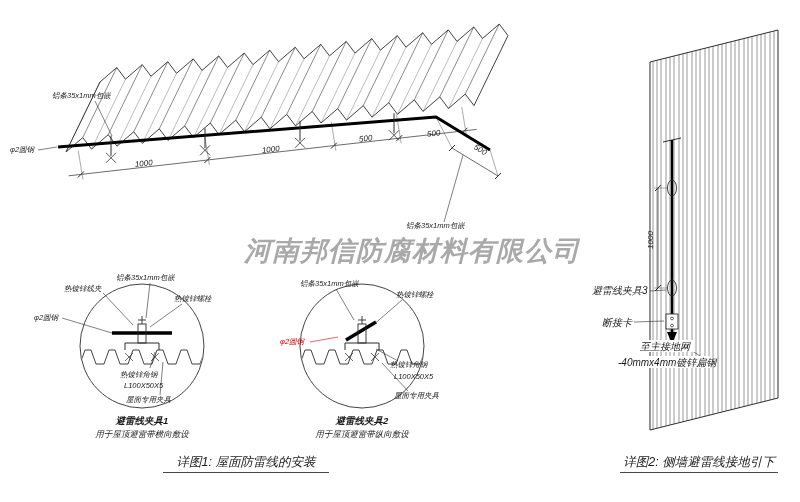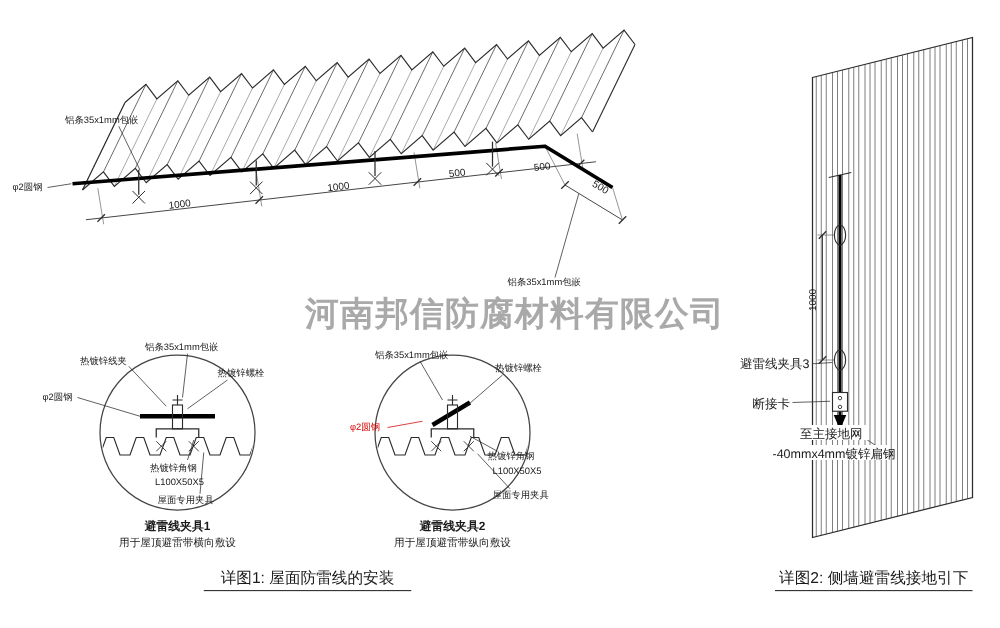--- a/index.html
+++ b/index.html
@@ -1,17 +1,17 @@
 <!DOCTYPE html>
 <html><head>
 <meta charset="utf-8">
 <style>
   html,body{margin:0;padding:0;background:#fff;}
   .canvas{position:relative;width:800px;height:502px;background:#fff;overflow:hidden;
-          font-family:"Liberation Sans",sans-serif;}
+          font-family:"Liberation Sans",sans-serif;font-style:italic;}
   svg{display:block;}
   text{fill:#1a1a1a;font-family:"Liberation Sans",sans-serif;}
   .lbl{font-size:7.5px;}
   .dim{font-size:8px;}
   .cap{font-size:9.5px;font-weight:bold;}
   .capsub{font-size:8.5px;}
   .fig{font-size:12.5px;}
   .wlbl{font-size:10px;}
   .red{fill:#d40000;}
   .wm{font-size:27px;font-weight:bold;fill:#9b9b9b;opacity:.85;letter-spacing:1px;}

